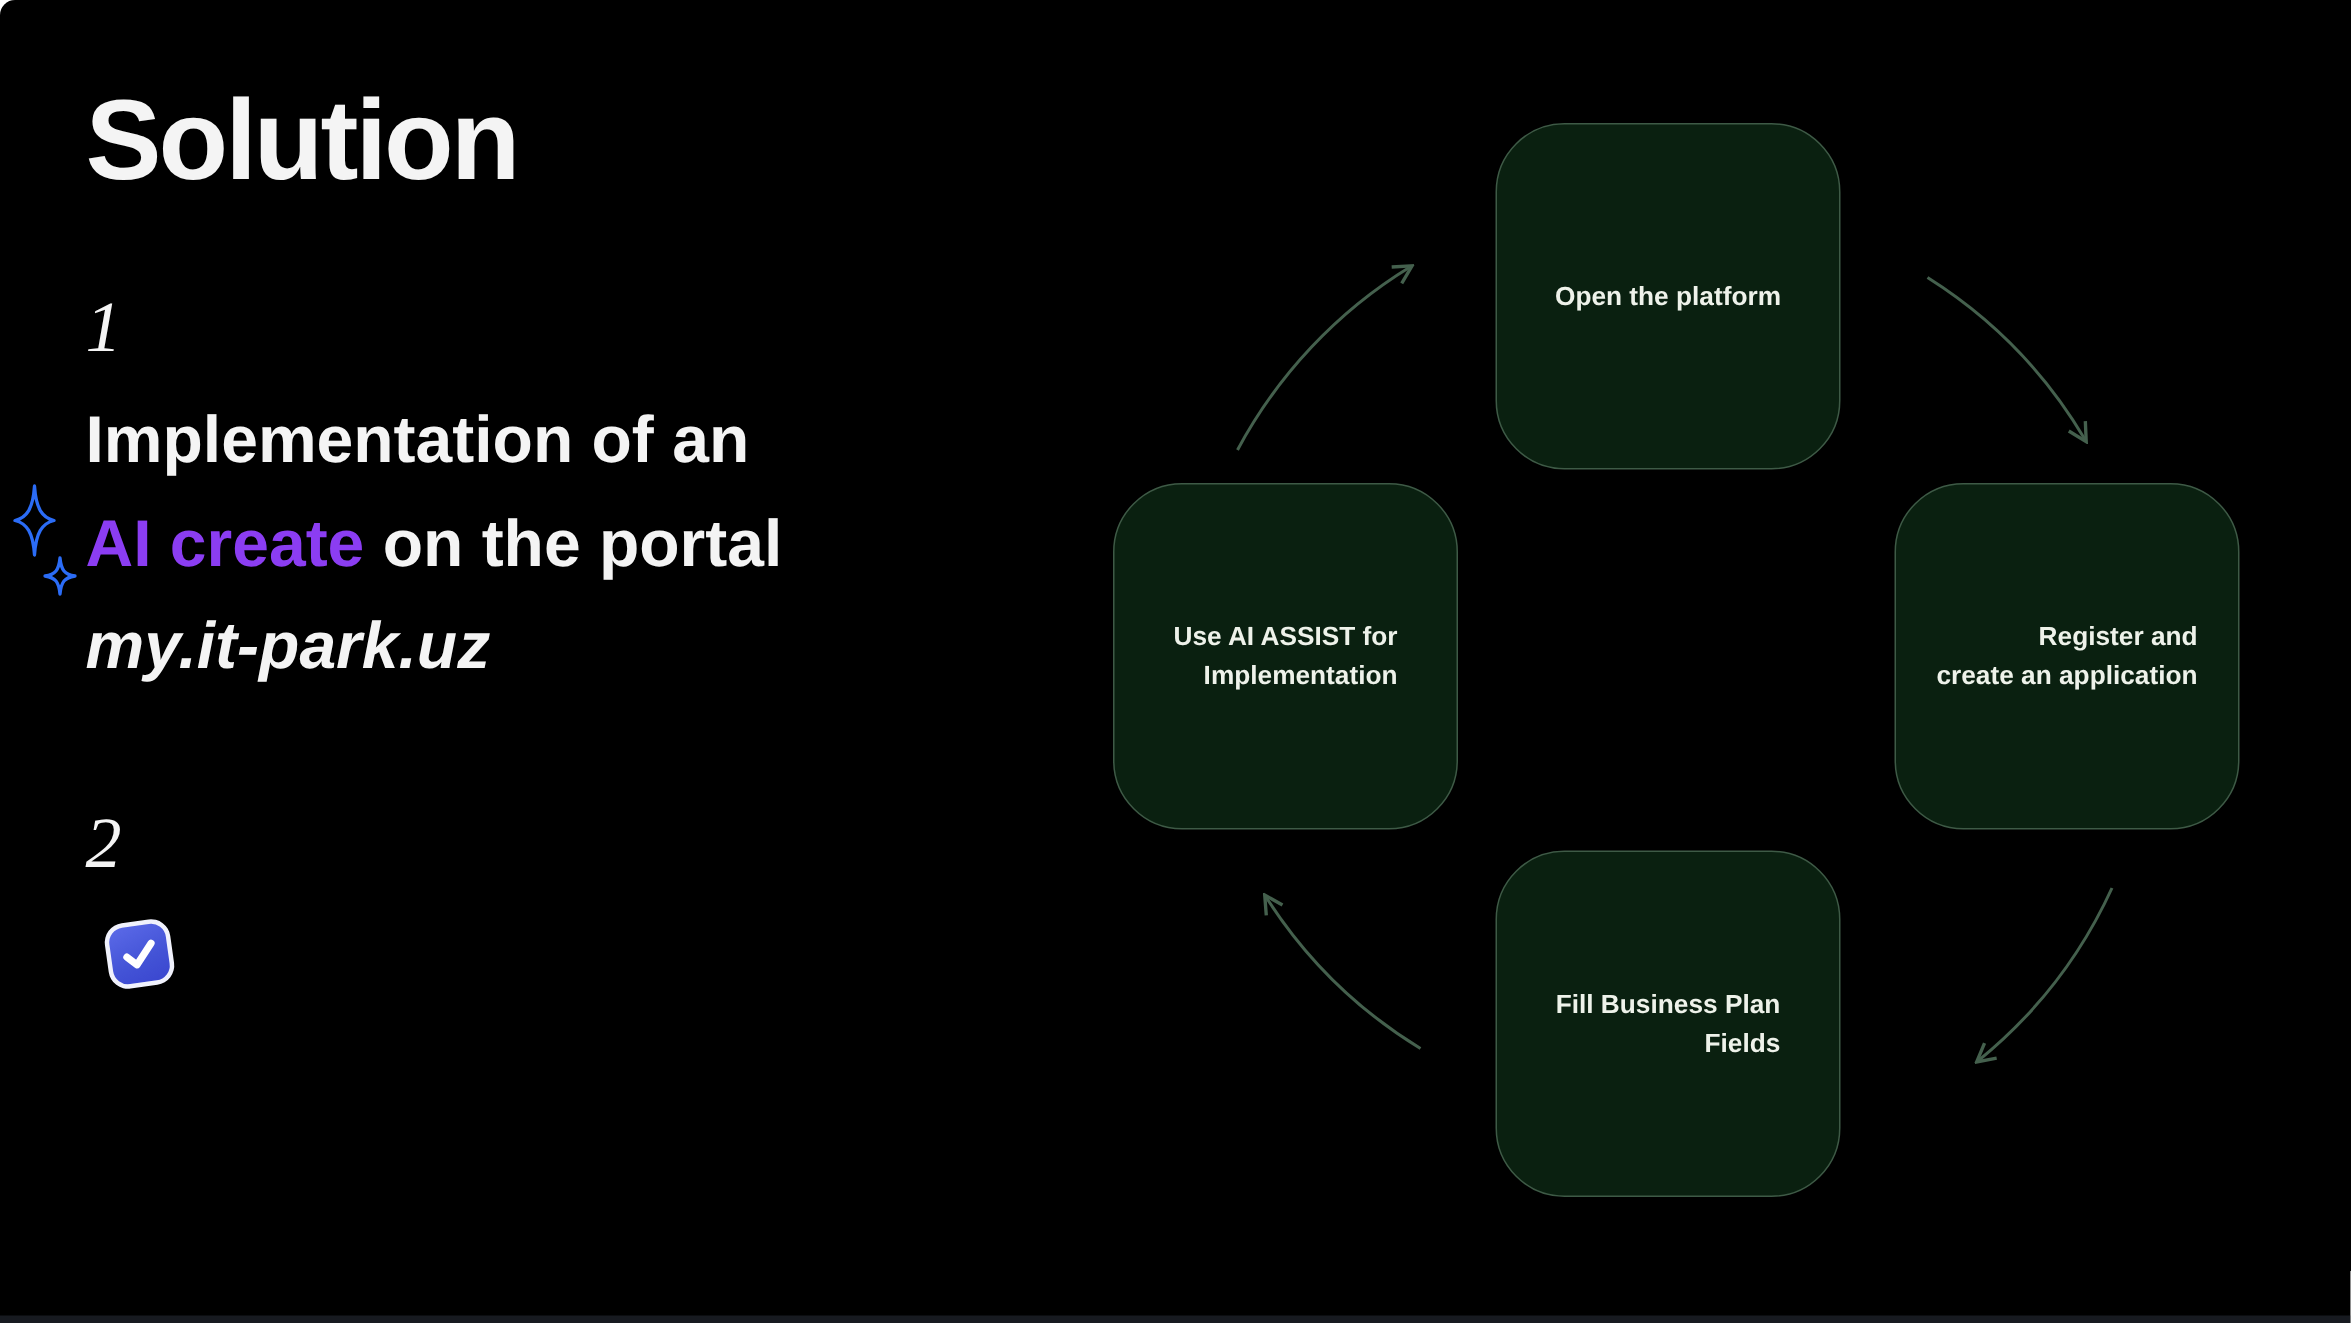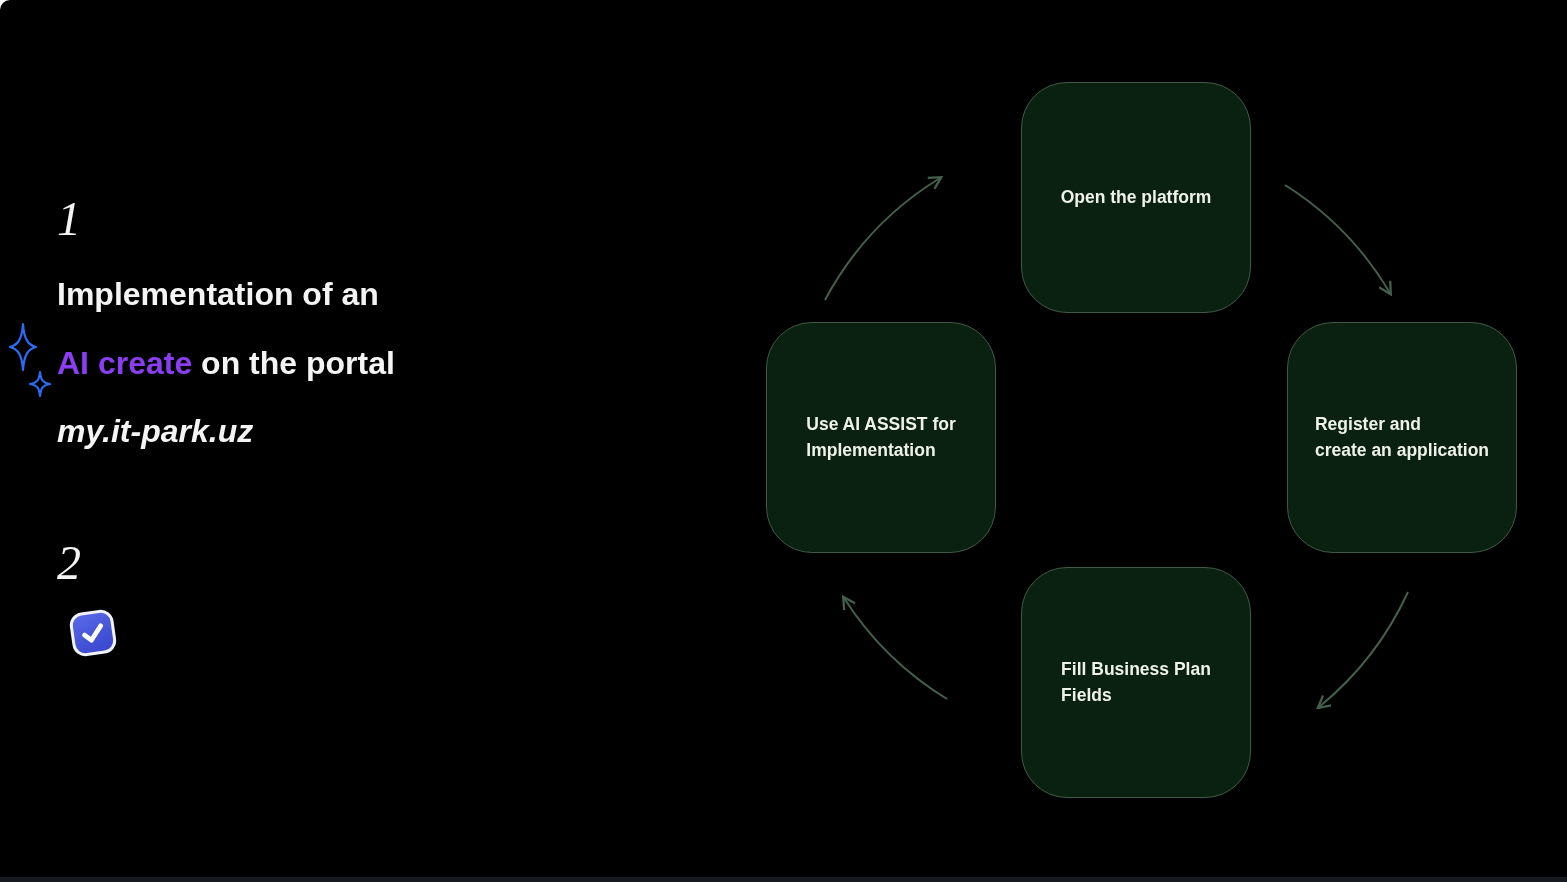--- a/index.html
+++ b/index.html
@@ -36,21 +36,21 @@
   #point-2 { top: 532px; }
   .point-number {
     font-family: "Liberation Serif", serif;
     font-style: italic;
     font-weight: 500;
     font-size: 48px;
     line-height: 62px;
     margin-bottom: 10px;
   }
   .point-line {
-    font-size: 32px;
+    font-size: 44px;
     font-weight: 700;
     line-height: 68.5px;
     white-space: nowrap;
   }
   .hl-purple { color: var(--accent-purple, #8b3df2); }
   .portal-url {
     font-style: italic;
     font-weight: 700;
   }
   
@@ -93,22 +93,21 @@
     position: absolute;
     width: 230px;
     height: 231px;
     border-radius: 46px;
     background: var(--box-fill, #0a2010);
     border: 1px solid var(--box-border, #3e5a46);
     box-sizing: border-box;
     display: flex;
     align-items: center;
     justify-content: center;
-    text-align: left;
-    margin-left: 24px;
+    text-align: right;
   }
   #step-top    { left: 997px;  top: 82px;  }
   #step-right  { left: 1263px; top: 322px; }
   #step-bottom { left: 997px;  top: 567px; }
   #step-left   { left: 742px;  top: 322px; }
   .step-label {
     color: var(--box-text, #eef2ea);
     font-size: 17.5px;
     font-weight: 700;
     line-height: 1.45;
@@ -136,20 +135,21 @@
     width: 100%;
     height: 5px;
     background: var(--bottom-bar, #171a20);
   }
 </style>
 </head>
 <body>
 
 <div id="slide">
 
+  <div class="slide-title">Solution</div>
 
   <div class="point" id="point-1">
     <div class="point-number">1</div>
     <div class="point-line">Implementation of an</div>
     <div class="point-line"><span class="hl-purple">AI create</span><span> on the portal</span></div>
     <div class="point-line portal-url">my.it-park.uz</div>
   </div>
 
   <svg class="sparkles" viewBox="0 0 48 80" aria-hidden="true">
     <path d="M17 2 C18 17 22 23 30 25 C22 27 18 33 17 48 C16 33 12 27 4 25 C12 23 16 17 17 2 Z"></path>

